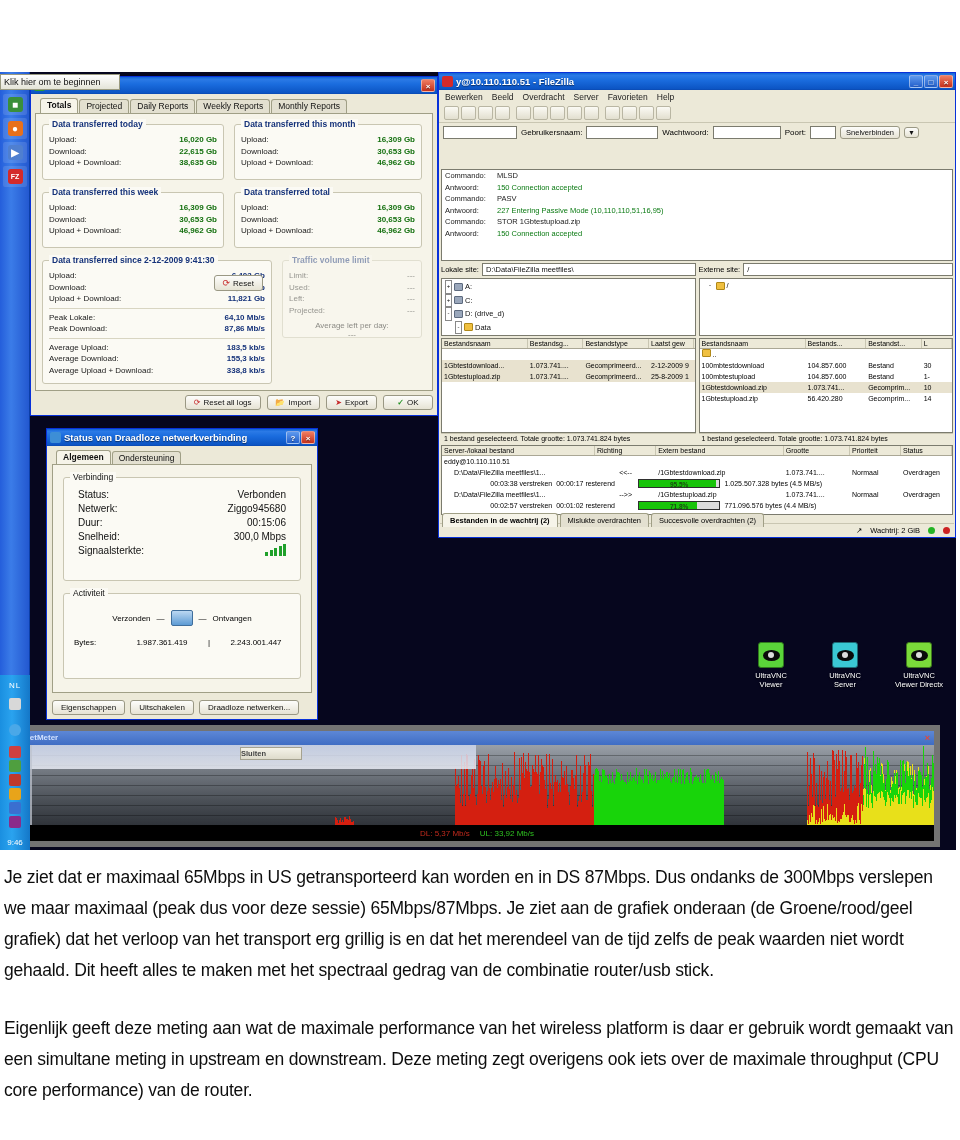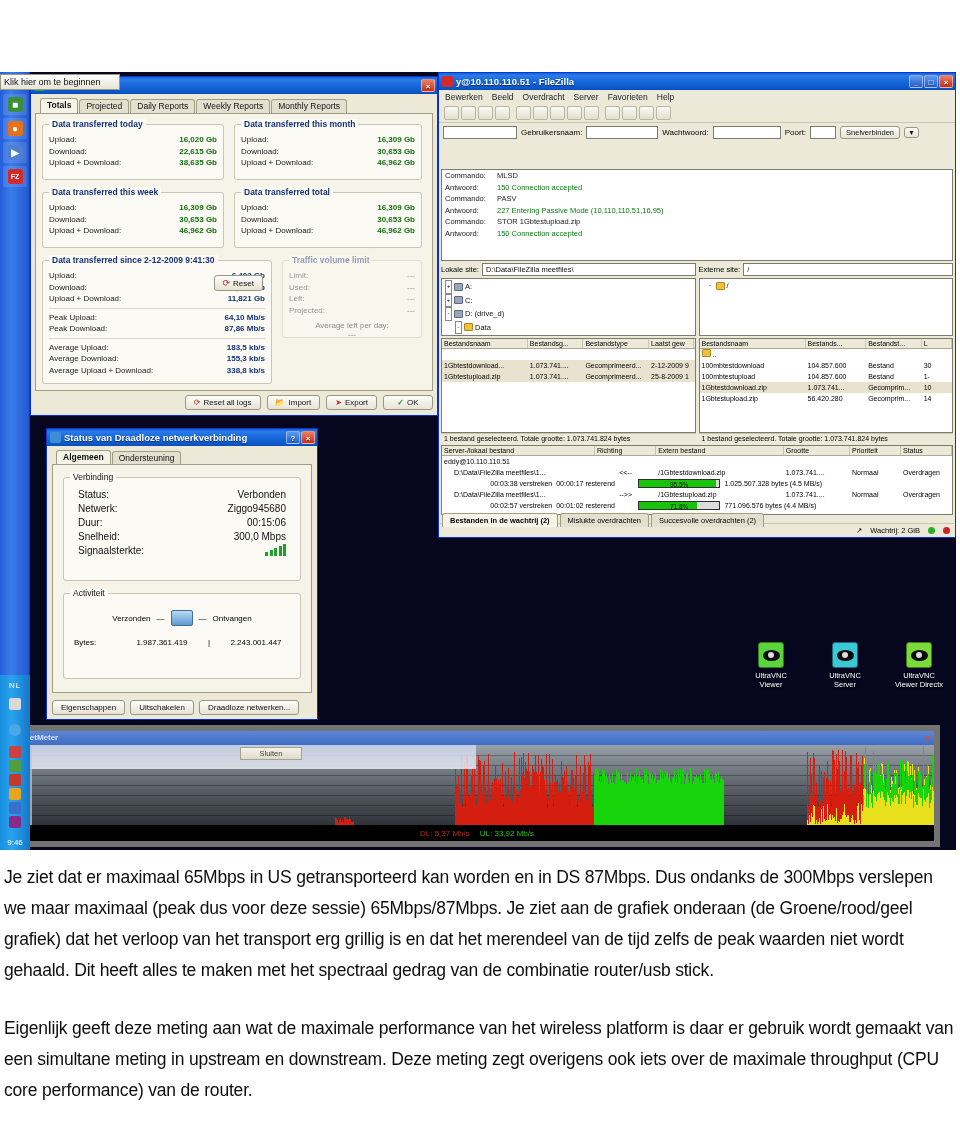--- a/index.html
+++ b/index.html
@@ -187,21 +187,21 @@
 
   
   #netmeter-graph { position:absolute; left:14px; top:653px; width:926px; height:122px;
                     background:#111; border:6px solid #737373; z-index:30; }
   .gr-title { height:14px; background:linear-gradient(180deg,#5d87d6,#3f6dc4);
               color:#cfe0ff; font-size:8px; font-weight:bold; line-height:14px; padding-left:4px;
               position:relative; }
   .gr-title .x { position:absolute; right:4px; top:0; color:#e04a3a; font-size:9px; font-weight:bold;}
   .gr-close-btn { position:absolute; left:220px; top:16px; width:62px; height:13px;
                   background:linear-gradient(180deg,#f4f2e8,#dedbcb); border:1px solid #a5a290;
-                  font-size:7.5px; text-align:center; line-height:12px; color:#444; z-index:3;}
+                  font-size:7.5px; text-align:left; line-height:12px; color:#444; z-index:3;font-weight:bold;}
   .gr-overlay { position:absolute; left:0; top:14px; width:456px; height:24px;
                 background:linear-gradient(180deg,#c9d3ea,#e9ecf4); opacity:.85; z-index:2; }
   .gr-canvas { position:absolute; left:0; top:14px; right:0; bottom:16px;
                background:linear-gradient(180deg,#9aa0a8 0%,#70767e 35%,#4a4f56 70%,#2f3339 100%);
                overflow:hidden; }
   .gr-grid { position:absolute; inset:0; }
   .gr-grid i { position:absolute; left:0; right:0; height:1px; background:rgba(0,0,0,.28); }
   .gr-ylabel { position:absolute; left:-2px; top:14px; width:14px; bottom:16px;
                display:flex; align-items:center; justify-content:center; z-index:4;
                background:rgba(190,195,205,.75); }
@@ -581,21 +581,21 @@
               <div class="kv blue">
                   <span>Download:</span>
                   <span class="v">5,419 Gb</span>
                 </div>
               <div class="kv blue">
                   <span>Upload + Download:</span>
                   <span class="v">11,821 Gb</span>
                 </div>
               <div class="hr-soft"></div>
               <div class="kv blue">
-                  <span>Peak Upload:</span>
+                  <span>Peak Lokale:</span>
                   <span class="v">64,10 Mb/s</span>
                 </div>
               <div class="kv blue">
                   <span>Peak Download:</span>
                   <span class="v">87,86 Mb/s</span>
                 </div>
               <div class="hr-soft"></div>
               <div class="kv blue">
                   <span>Average Upload:</span>
                   <span class="v">183,5 kb/s</span>

